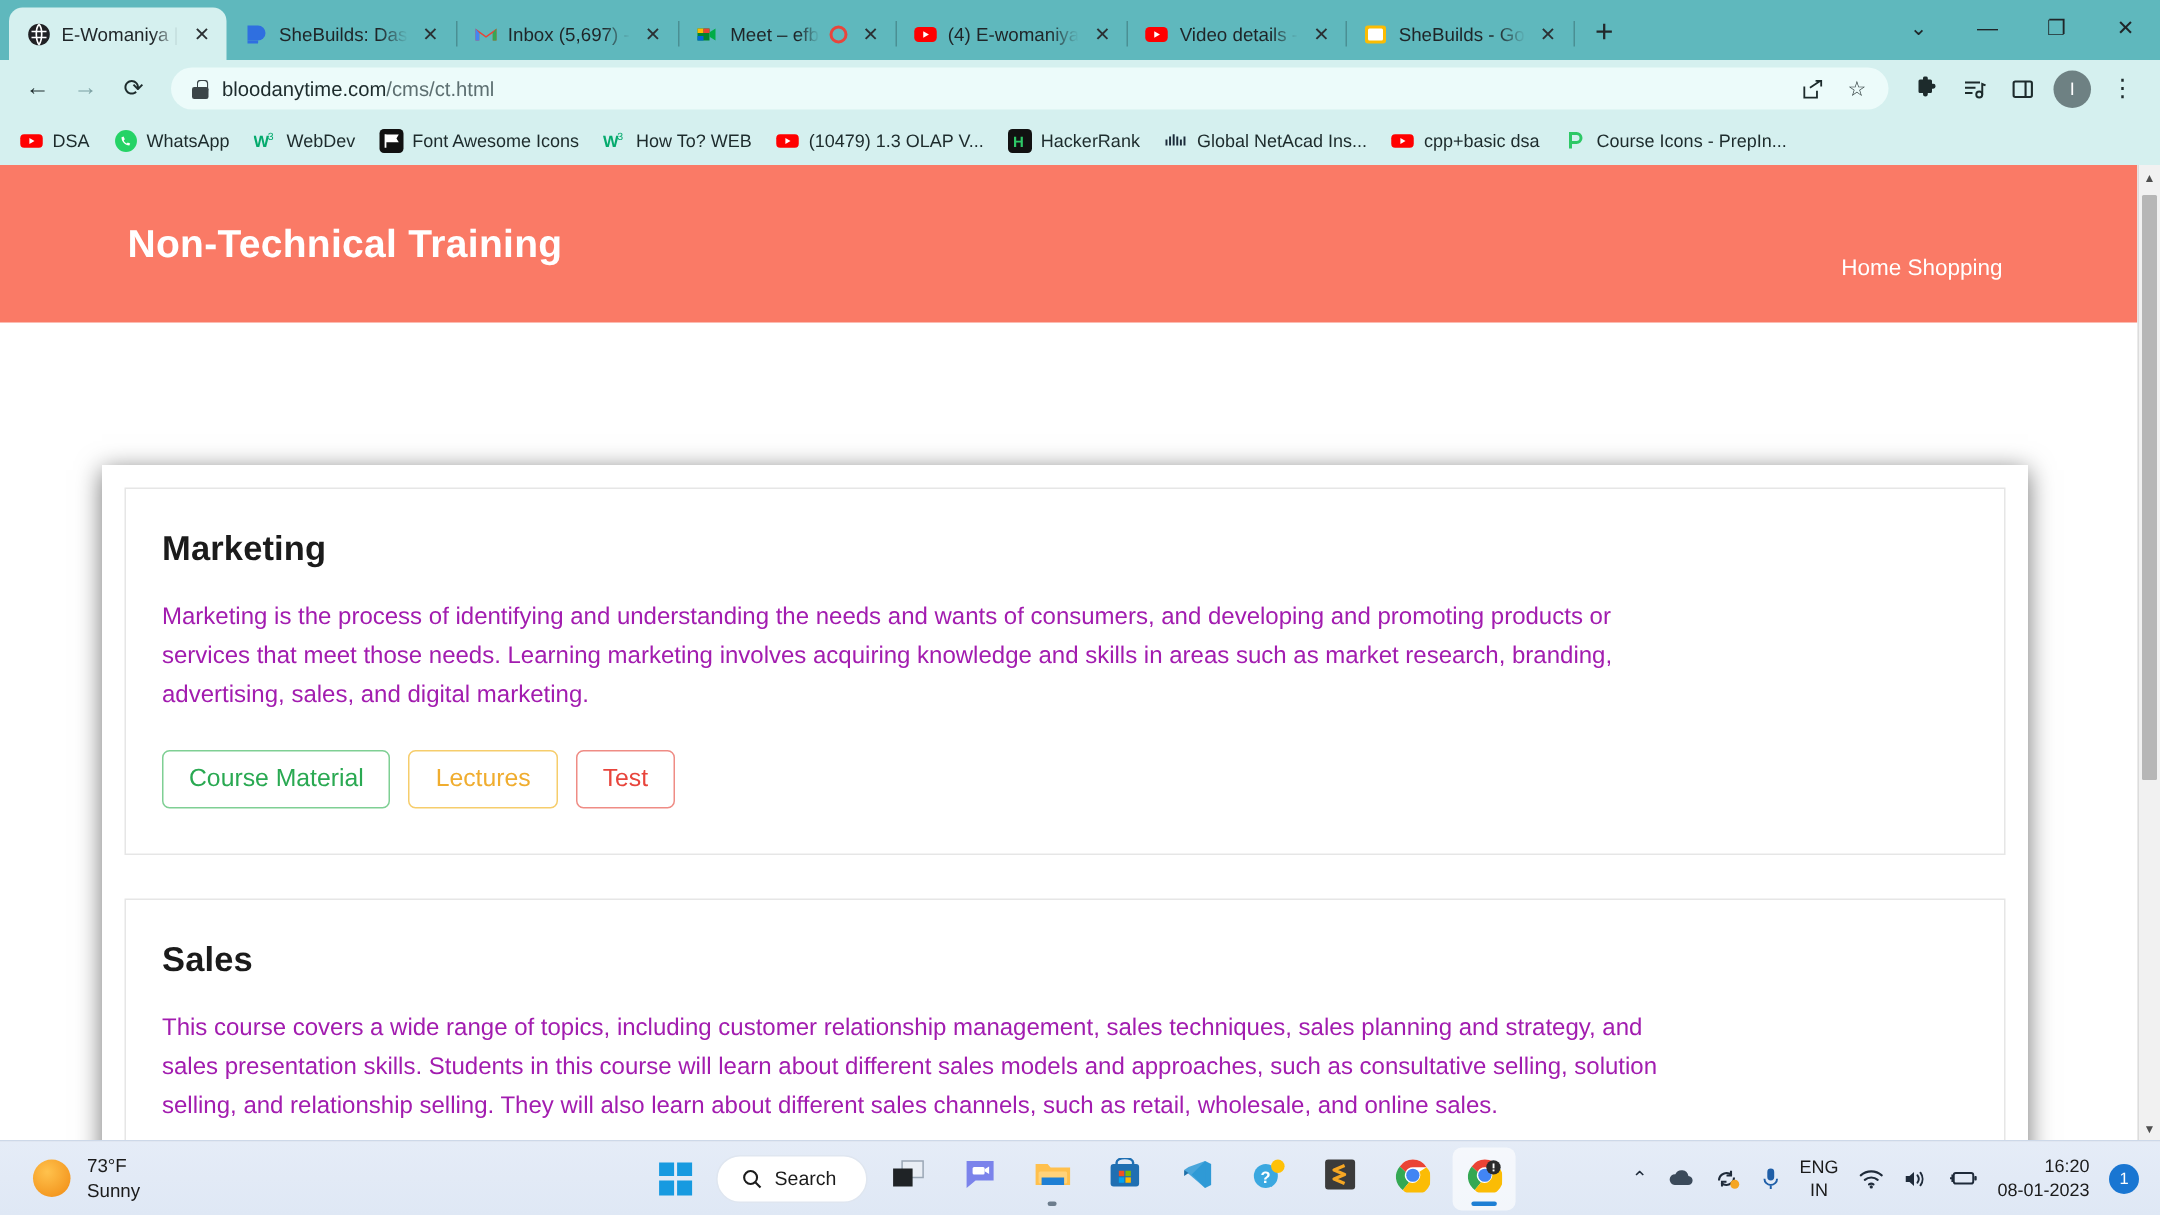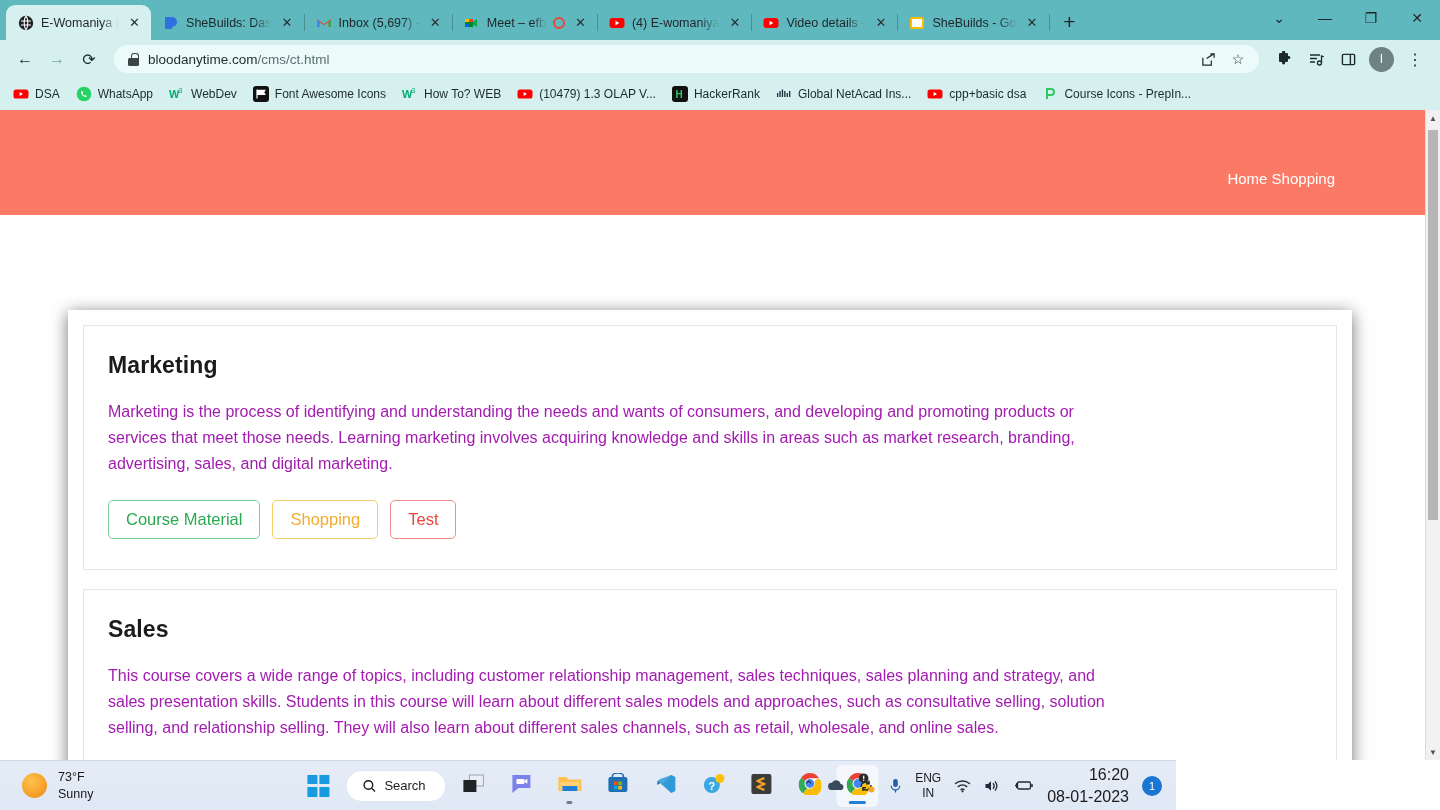--- a/index.html
+++ b/index.html
@@ -144,21 +144,21 @@
   }
 
   .content { padding: 0; }
   .outer-card {
     margin: 95px 72px 0 68px; background: #fff;
     box-shadow: 0 3px 16px rgba(0,0,0,.55);
     padding: 15px; width: 1284px;
   }
   .course-card {
     border: 1px solid #e6e6e6; background: #fff;
-    padding: 26px 24px 30px 24px; margin-bottom: 19px;
+    padding: 26px 24px 30px 24px; margin-bottom: 29px;
   }
   .course-title {
     font-size: 23px; color: #1b1b1b; font-weight: 600;
     margin-bottom: 20px; letter-spacing: .1px;
   }
   .course-desc {
     font-size: 16px; line-height: 1.64; color: #a21caf;
     max-width: 1000px; margin-bottom: 22px;
   }
   .btn-row { display: flex; gap: 12px; }
@@ -181,21 +181,21 @@
     justify-content: center; font-size: 8px; color: #505050;
   }
   .pscroll .thumb {
     position: absolute; left: 2px; right: 2px; top: 20px; height: 390px;
     background: #b6b6b6; border-radius: 1px;
   }
   .pscroll .arrow.bot { position: absolute; bottom: 0; left: 0; right: 0; }
 
   
   .taskbar {
-    height: 50px; width: 1176px;
+    height: 50px; width: 1440px;
     background: linear-gradient(180deg,#e5ecf7 0%,#dfe8f5 100%);
     display: flex; align-items: center; position: relative;
     border-top: 1px solid #cdd8e8;
   }
   .weather {
     display: flex; align-items: center; gap: 11px; margin-left: 22px;
   }
   .sun {
     width: 25px; height: 25px; border-radius: 50%;
     background: radial-gradient(circle at 38% 33%,#ffc24d,#f08a12);
@@ -230,21 +230,21 @@
   }
   .tray {
     position: absolute; right: 14px; display: flex;
     align-items: center; gap: 13px;
   }
   .tray-ico {
     font-size: 13px; color: #1f2b3a;
     display: flex; align-items: center; justify-content: center;
   }
   .lang { font-size: 12px; color: #1b1b1b; text-align: center; line-height: 1.25; }
-  .clock { font-size: 16px; color: #1b1b1b; text-align: right; line-height: 1.32; }
+  .clock { font-size: 12px; color: #1b1b1b; text-align: right; line-height: 1.32; }
   .notif-badge {
     width: 20px; height: 20px; border-radius: 50%;
     background: #1976d2; color: #fff; font-size: 11px;
     display: flex; align-items: center; justify-content: center;
   }
 </style>
 </head>
 <body>
 
 <div class="browser">
@@ -484,32 +484,33 @@
           </svg>
         </span>
       <span>Course Icons - PrepIn...</span>
     </div>
   </div>
 
   <div class="viewport">
     <div class="page">
 
       <div class="site-header">
+        <div class="brand">Non-Technical Training</div>
         <div class="nav-right">Home Shopping</div>
       </div>
 
       <div class="content">
         <div class="outer-card">
 
           <div class="course-card">
             <div class="course-title">Marketing</div>
             <div class="course-desc">Marketing is the process of identifying and understanding the needs and wants of consumers, and developing and promoting products or services that meet those needs. Learning marketing involves acquiring knowledge and skills in areas such as market research, branding, advertising, sales, and digital marketing.</div>
             <div class="btn-row">
               <button class="btn green">Course Material</button>
-              <button class="btn yellow">Shopping</button>
+              <button class="btn yellow">Lectures</button>
               <button class="btn red">Test</button>
             </div>
           </div>
 
           <div class="course-card">
             <div class="course-title">Sales</div>
             <div class="course-desc">This course covers a wide range of topics, including customer relationship management, sales techniques, sales planning and strategy, and sales presentation skills. Students in this course will learn about different sales models and approaches, such as consultative selling, solution selling, and relationship selling. They will also learn about different sales channels, such as retail, wholesale, and online sales.</div>
           </div>
 
         </div>

